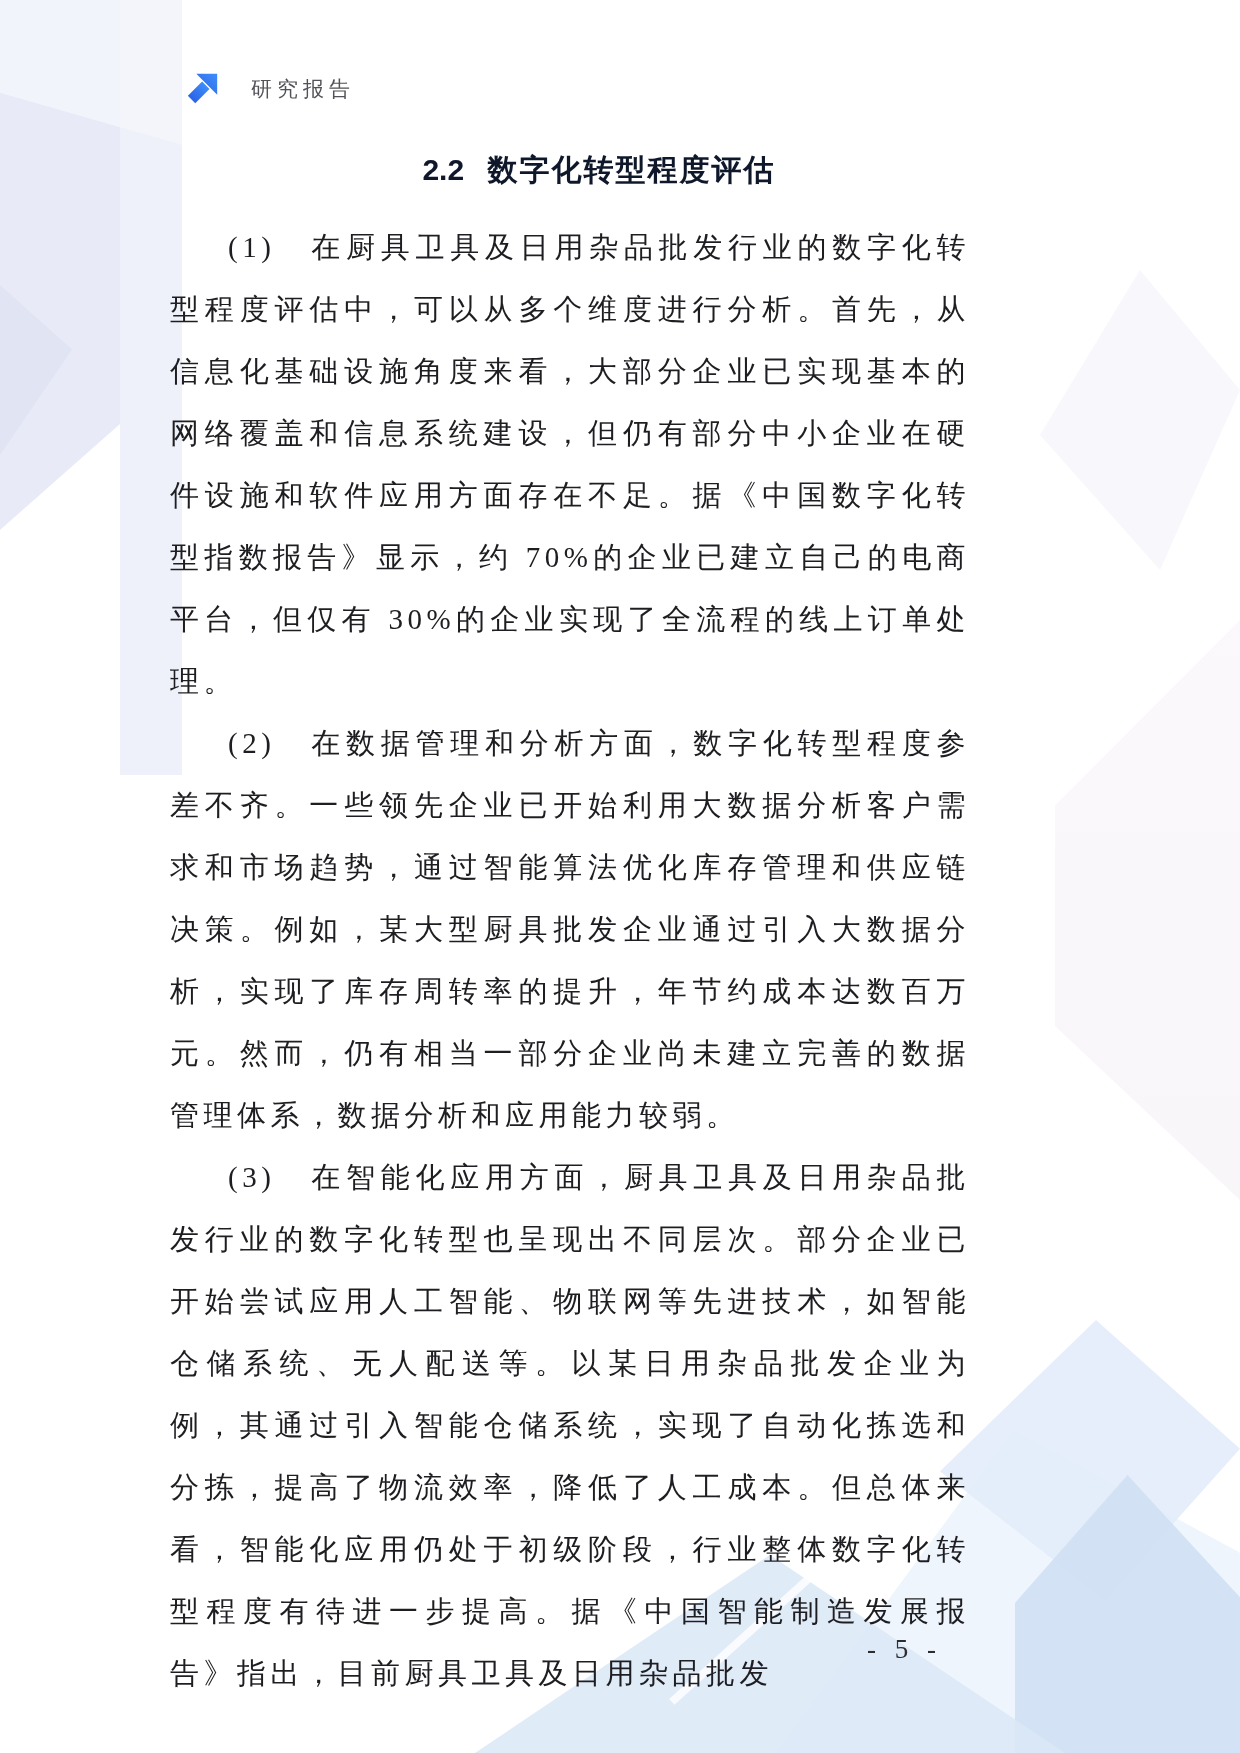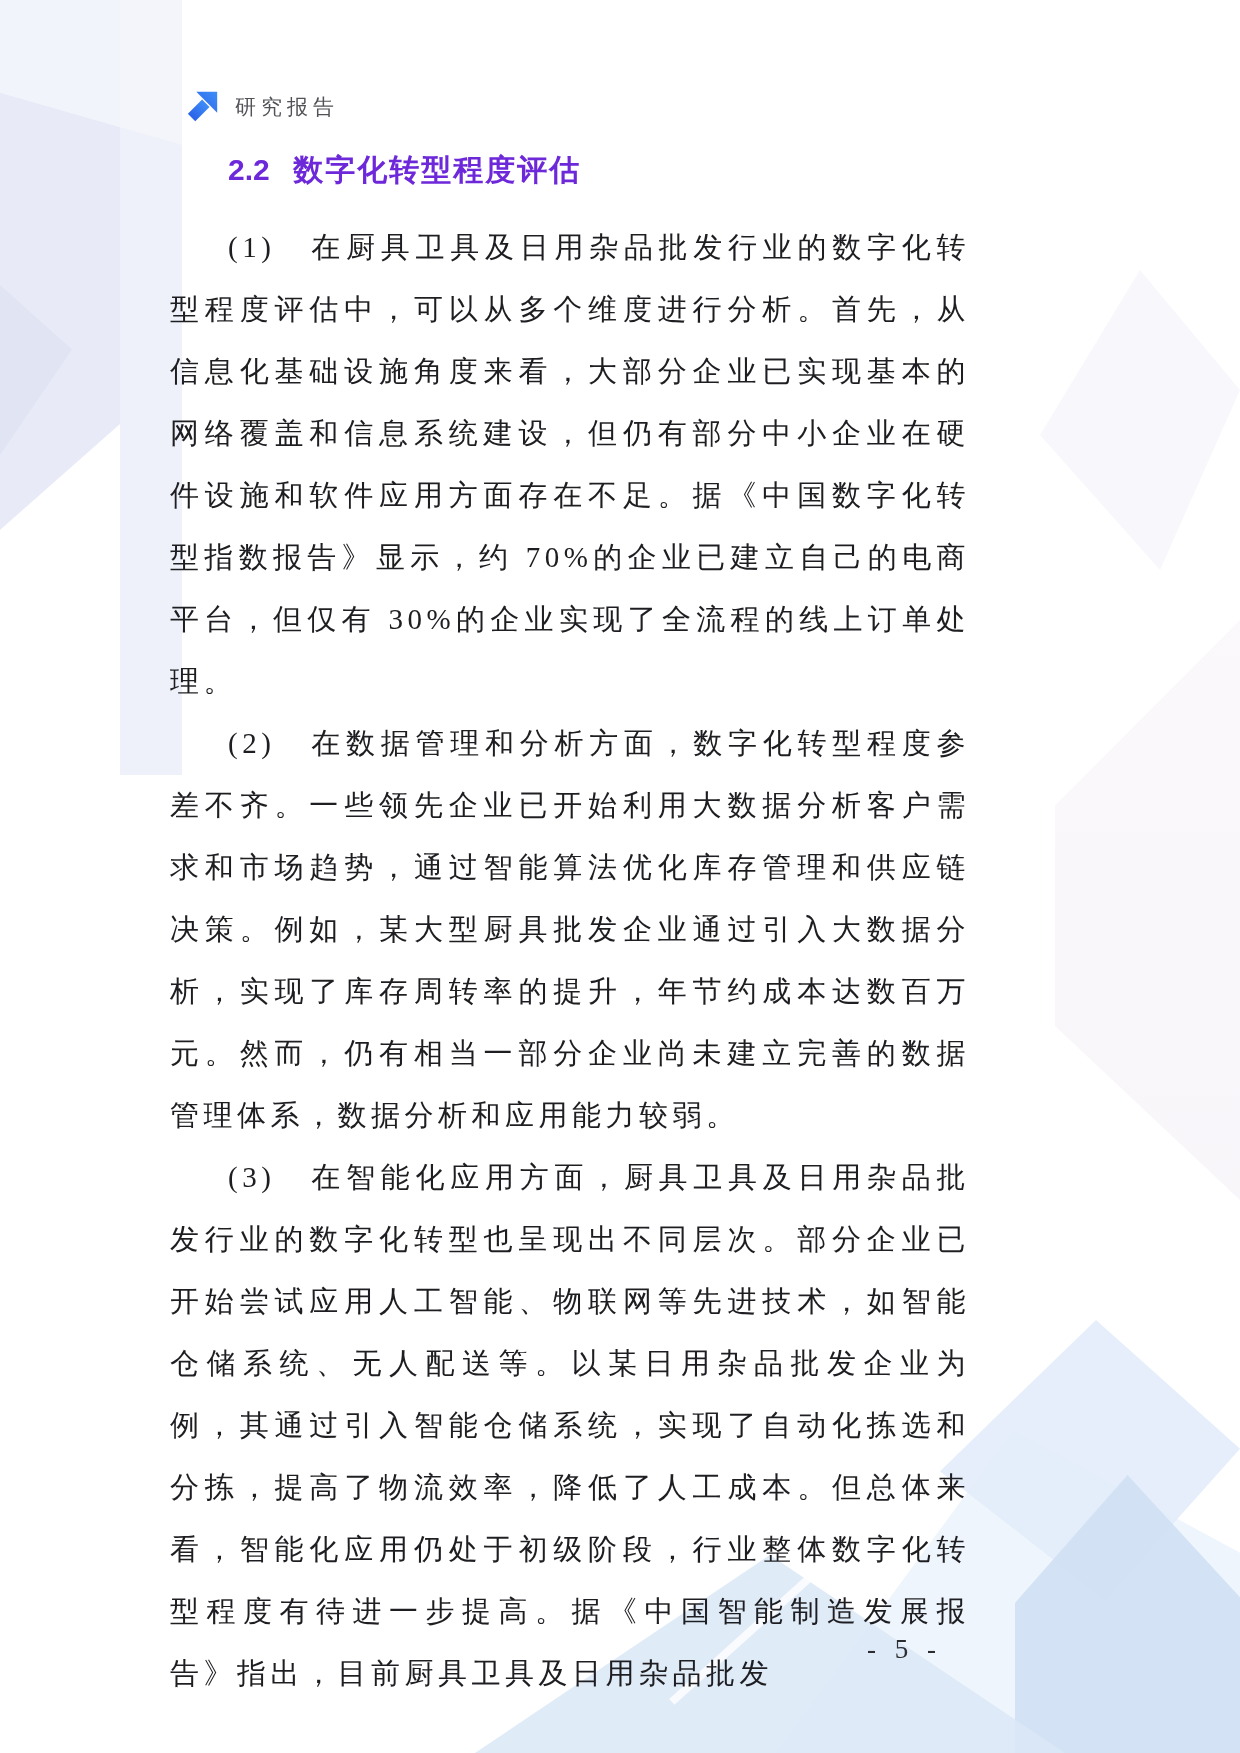--- a/index.html
+++ b/index.html
@@ -33,32 +33,33 @@
                     clip-path: polygon(52% 0, 100% 46%, 55% 100%, 0 54%); }
   .deco-br-slab   { left: 700px; top: 1430px; width: 540px; height: 323px; background: #eaf2fb; opacity: .8;
                     clip-path: polygon(58% 0, 100% 38%, 100% 100%, 14% 100%); }
   .deco-br-deep   { left: 1015px; top: 1475px; width: 225px; height: 278px; background: #cfe0f3; opacity: .9;
                     clip-path: polygon(50% 0, 100% 44%, 100% 100%, 0 100%, 0 46%); }
   .deco-b-tri     { left: 475px; top: 1555px; width: 590px; height: 198px; background: #dbe8f7; opacity: .85;
                     clip-path: polygon(50% 0, 100% 100%, 0 100%); }
   .deco-b-streak  { left: 840px; top: 1545px; width: 8px; height: 230px; background: #ffffff; opacity: .8;
                     transform: rotate(48deg); transform-origin: top left; }
   
-  .header { position: absolute; left: 183px; top: 88px; display: flex; align-items: center; gap: 14px; z-index: 2; }
+  .header { position: absolute; left: 183px; top: 70px; display: flex; align-items: center; gap: 30px; z-index: 2; }
   .logo-icon { width: 38px; height: 38px; display: block; }
   .logo-label {
     font-size: 21px; color: #515257; letter-spacing: 5px;
     font-family: "Liberation Serif", "DejaVu Serif", serif;
   }
   
   .doc { position: absolute; left: 170px; top: 139px; width: 800px; z-index: 1; }
   .section-heading {
     margin: 0 0 15px 0; padding-left: 58px;
-    font-size: 30px; line-height: 62px; font-weight: bold; color: #6d28d9;
+    font-size: 30px; line-height: 62px; font-weight: bold; color: #0f172a;
     letter-spacing: 2px;
+    text-align: center;
   }
   .section-heading .sec-num {
     font-family: "Liberation Sans", "DejaVu Sans", sans-serif;
     letter-spacing: 0; margin-right: 14px;
   }
   .body-para {
     margin: 0;
     font-size: 29px; line-height: 62px; color: #1e1e22;
     letter-spacing: 4.5px;
     text-align: justify; text-justify: inter-character;

